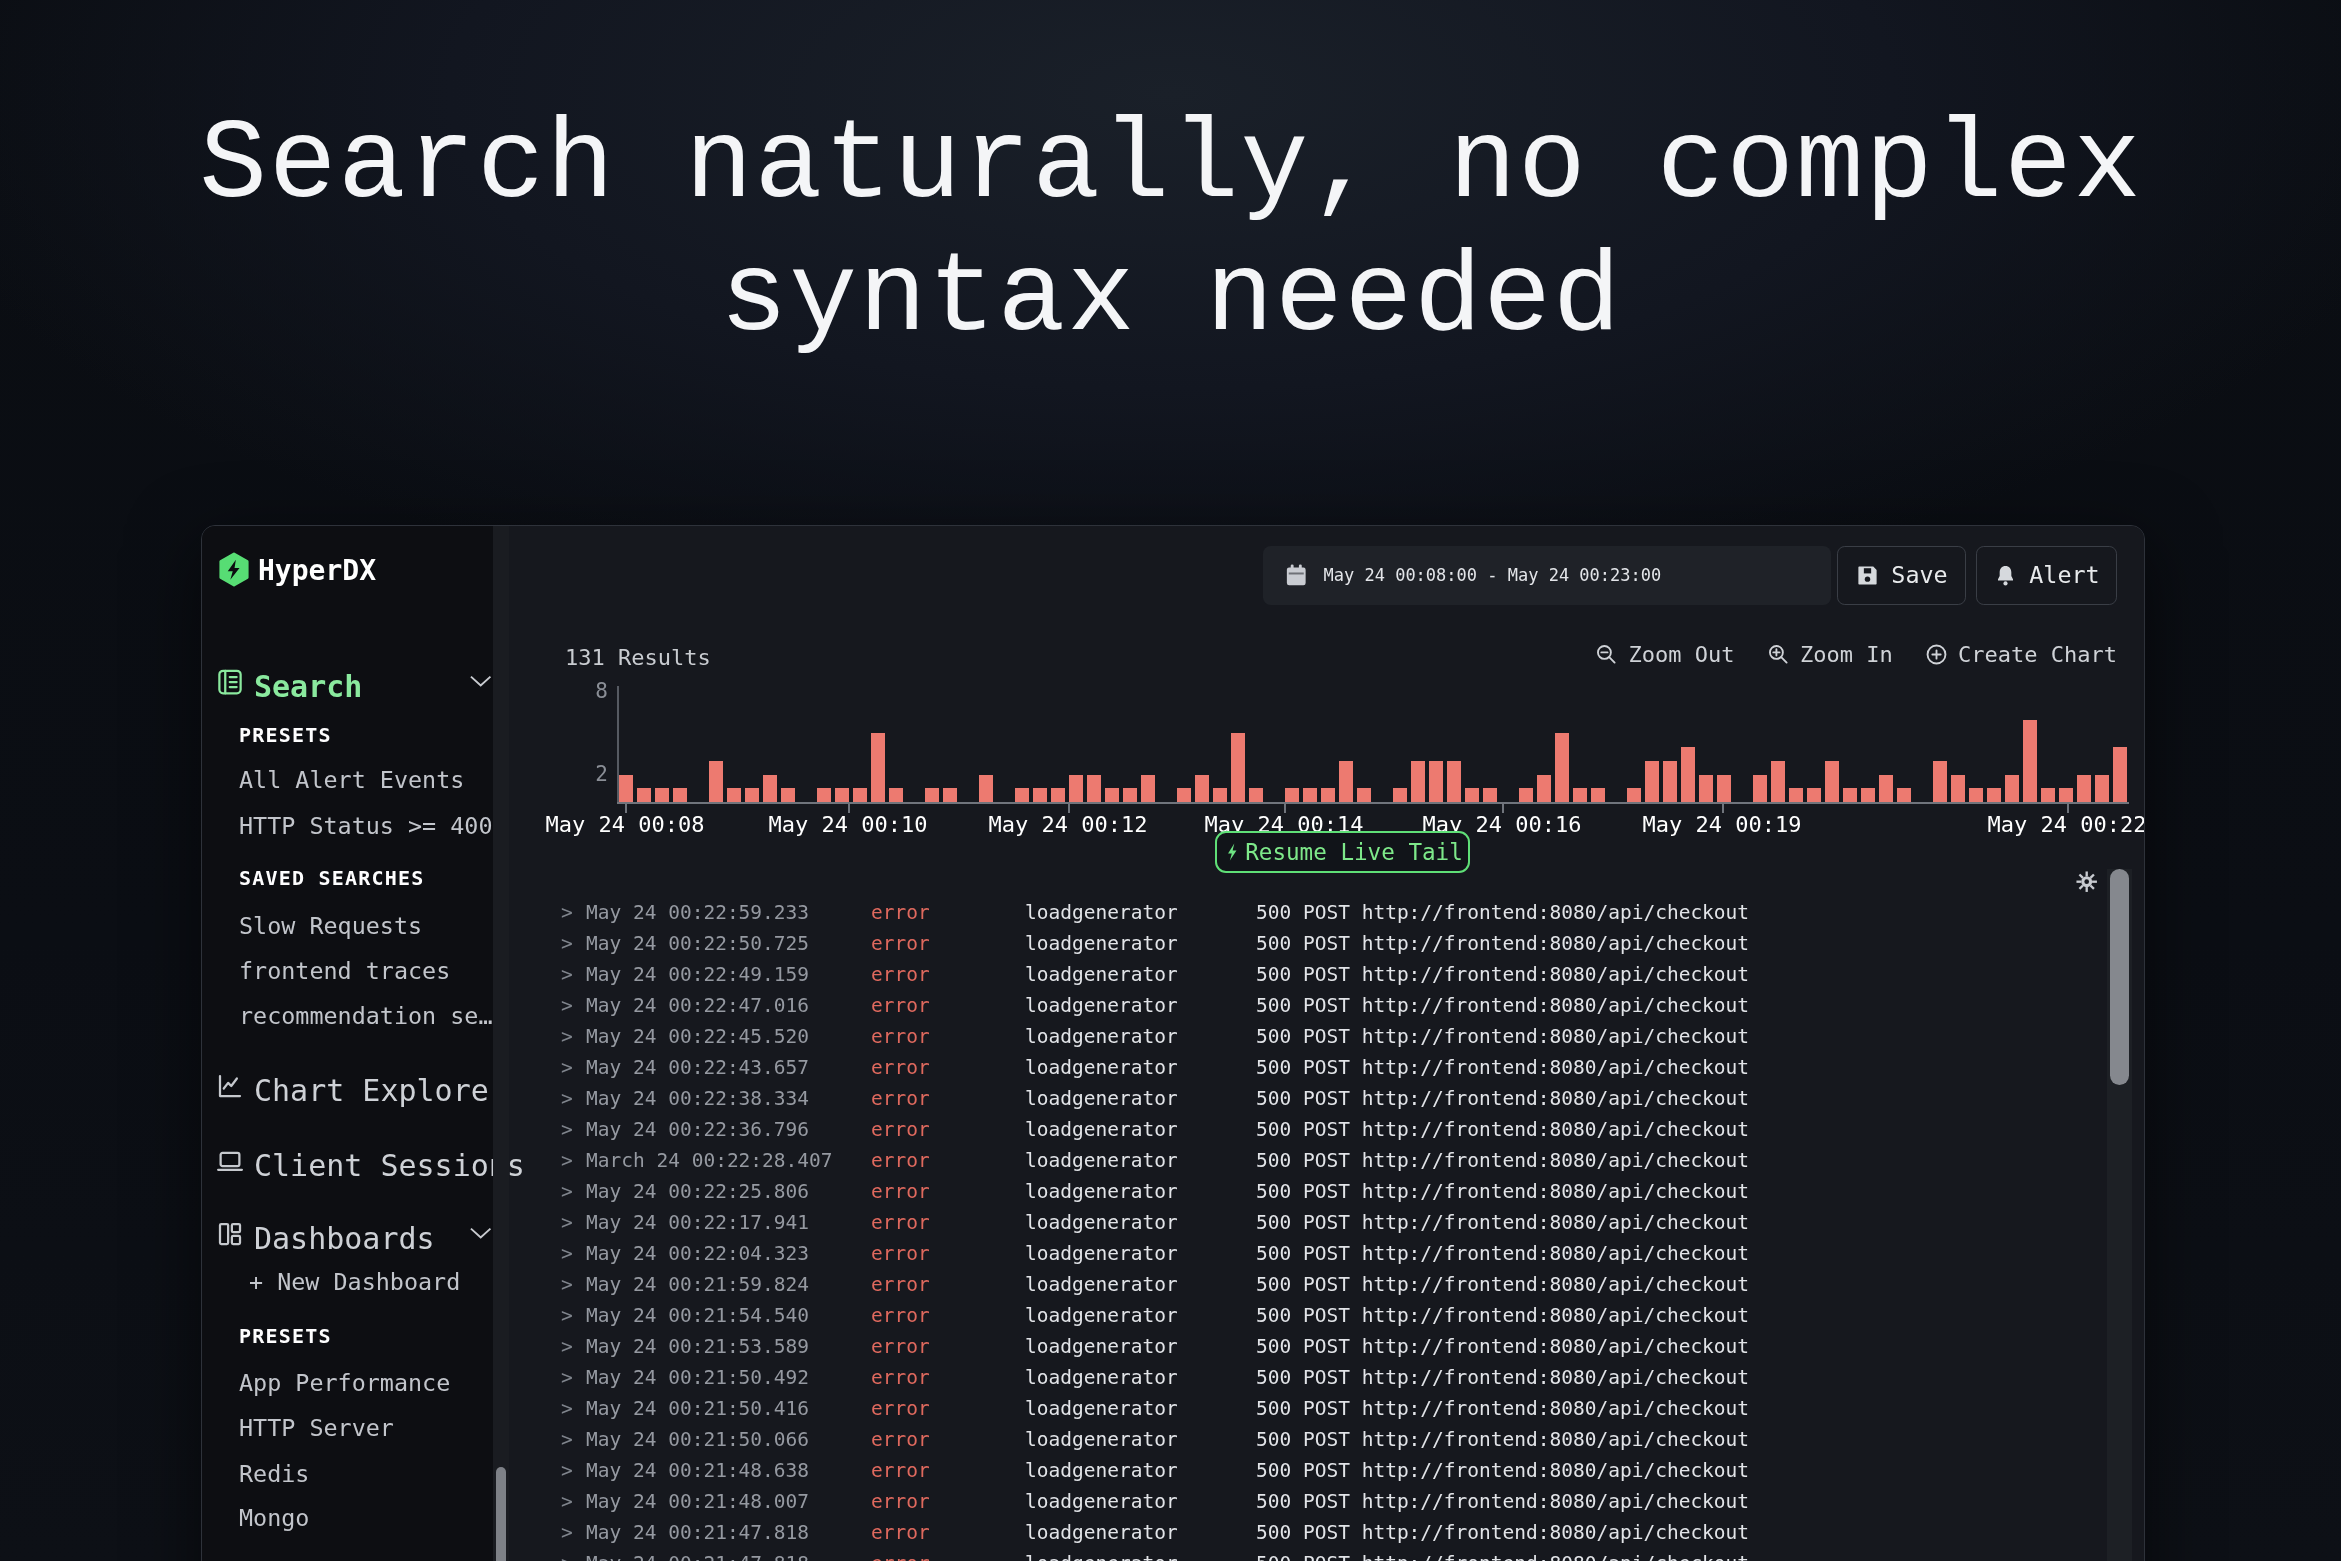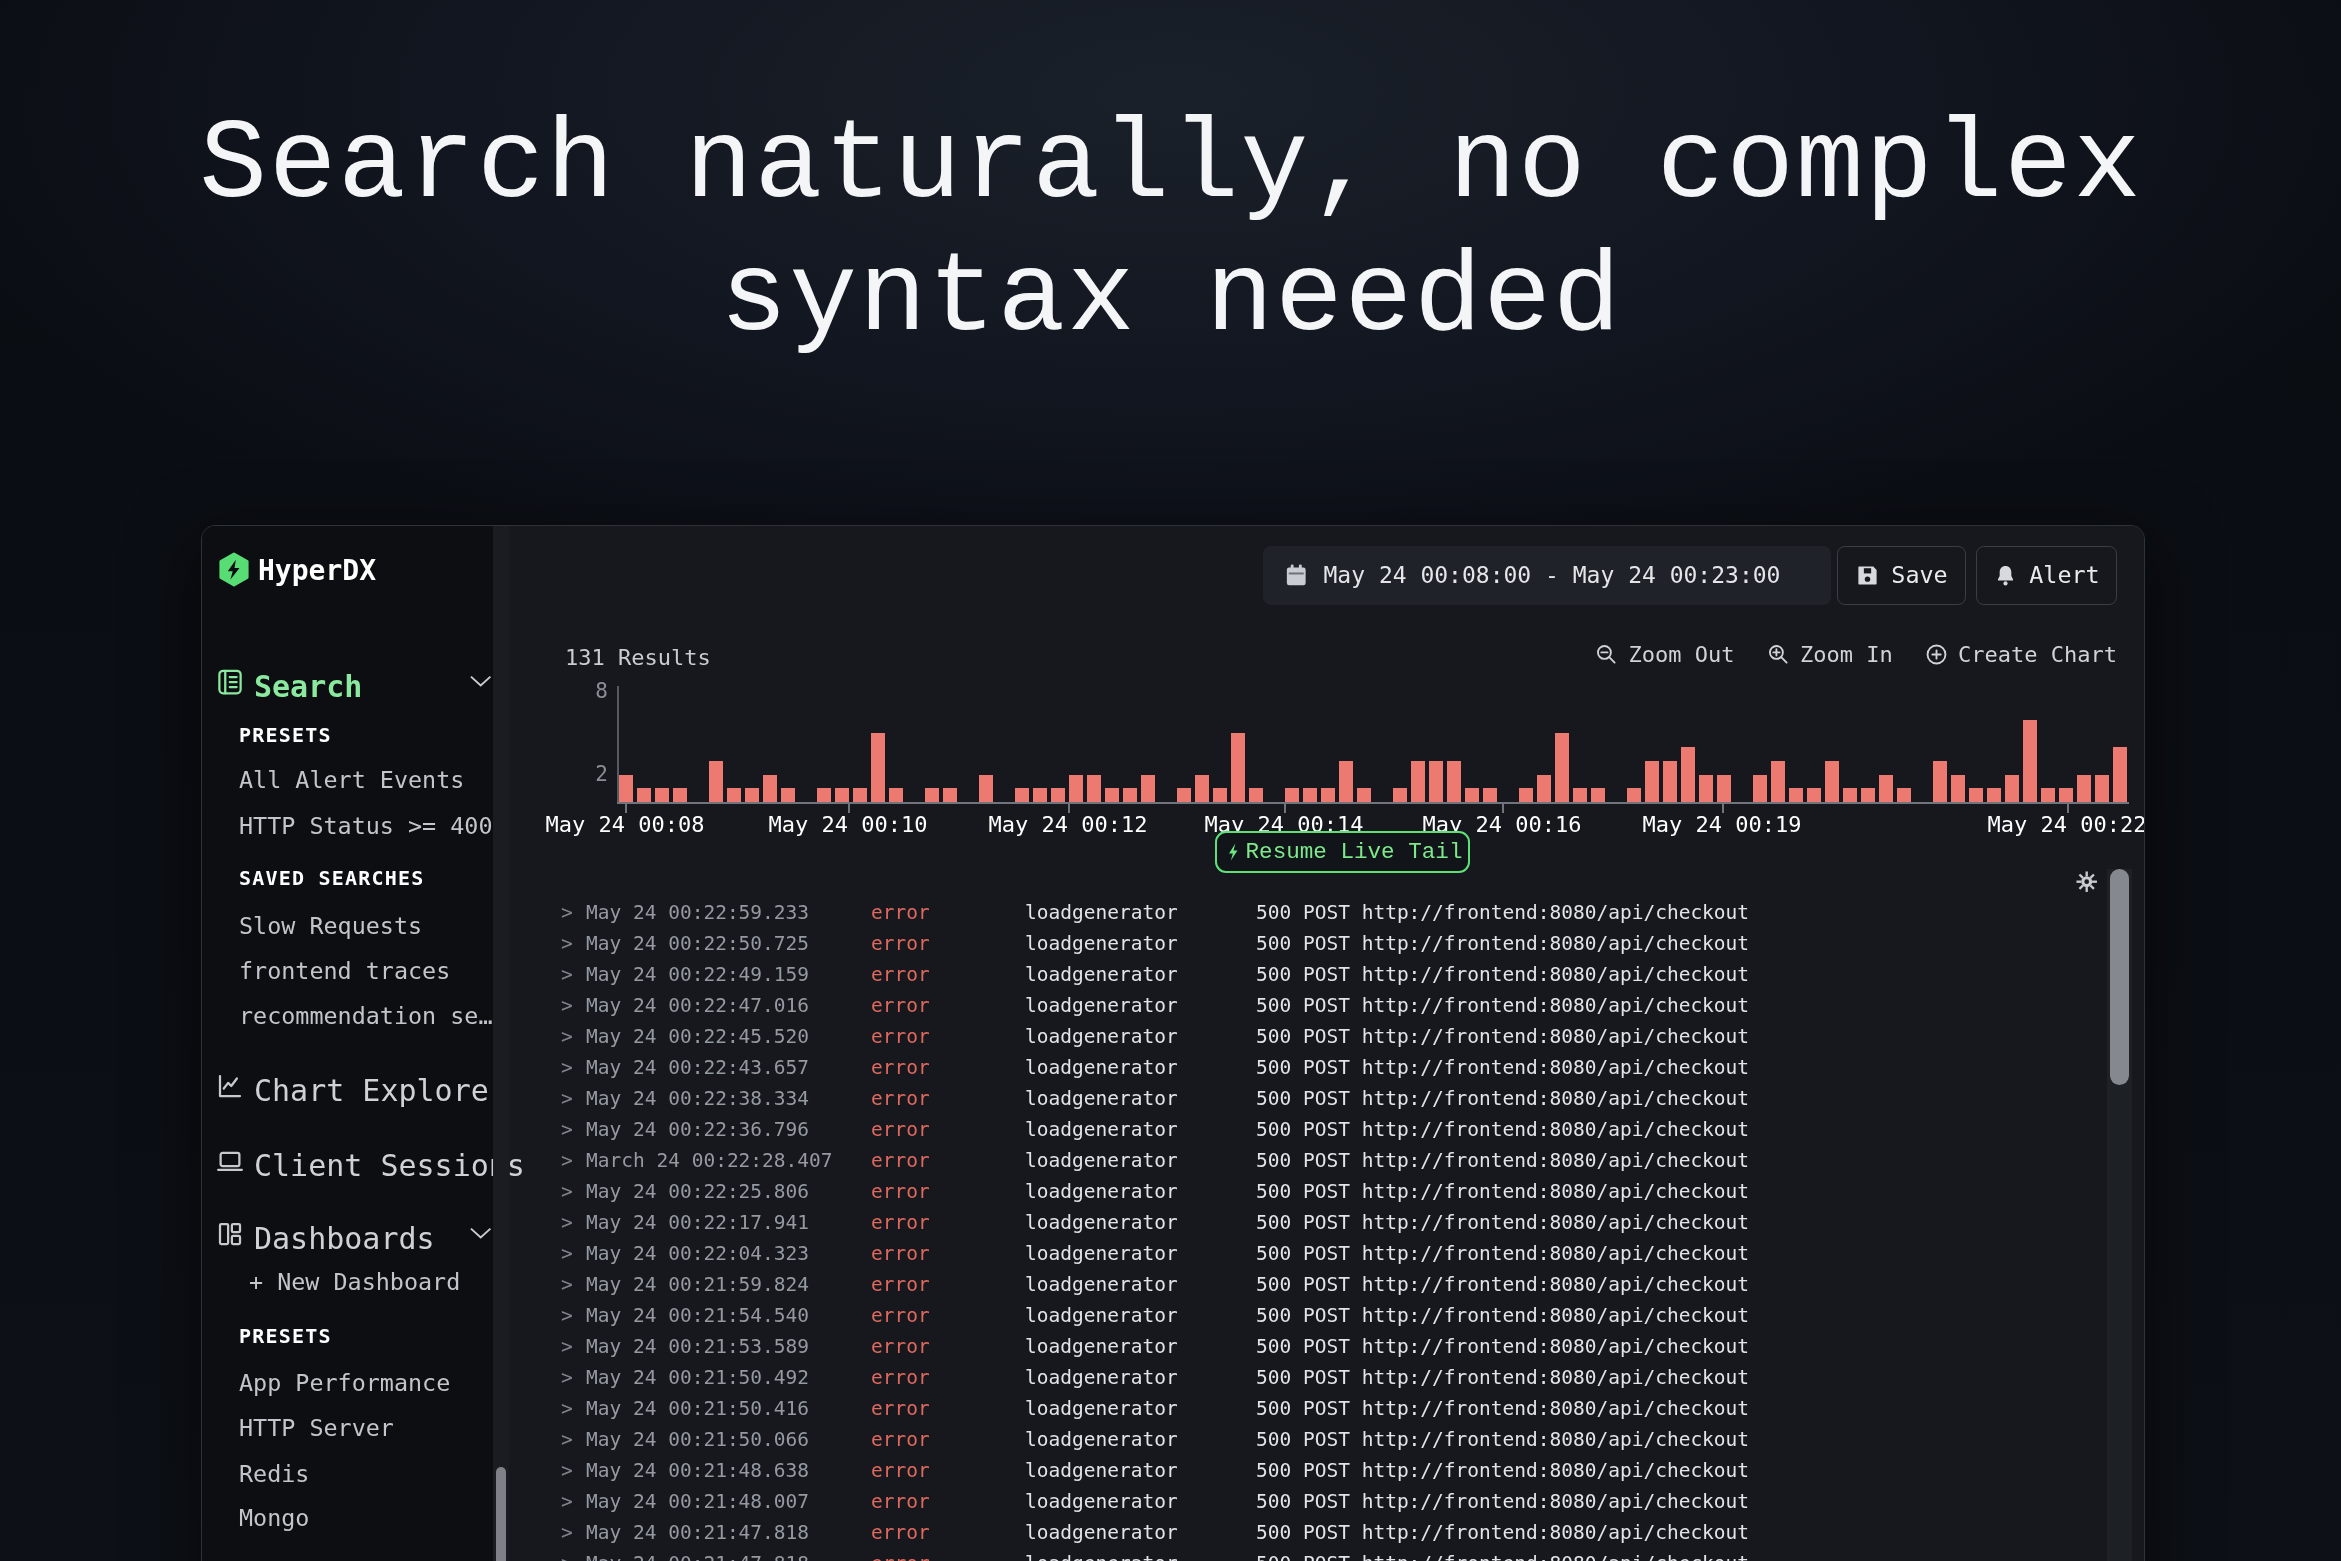--- a/index.html
+++ b/index.html
@@ -47,21 +47,21 @@
   .main{position:absolute;left:323px;top:0;width:1619px;height:100%;background:#16181e;}
   
   .search-input{
     position:absolute;left:29px;top:19.5px;width:648px;height:59px;
     background:#23262c;border:none;border-radius:7.8px;outline:none;
     color:#e8eaec;font-size:23.4px;font-family:"DejaVu Sans Mono",monospace;padding:0 23.4px;
   }
   .date-btn{
     position:absolute;left:738px;top:19.5px;width:568px;height:59px;
     background:#1f2228;border-radius:7.8px;display:flex;align-items:center;gap:14px;
-    padding-left:20px;box-sizing:border-box;color:#e3e5e9;font-size:23px;cursor:pointer;
+    padding-left:20px;box-sizing:border-box;color:#e3e5e9;font-size:17px;cursor:pointer;
   }
   .pill-btn{
     position:absolute;top:19.5px;height:59px;background:#16181e;border:1.6px solid #3a3e46;border-radius:7.8px;
     display:flex;align-items:center;justify-content:center;gap:11px;color:#e8eaec;font-size:23.4px;cursor:pointer;
     box-sizing:border-box;
   }
   .save-btn{left:1312px;width:129px;}
   .alert-btn{left:1451px;width:141px;}
   
   .results-count{position:absolute;left:40px;top:119px;font-size:22px;color:#c9ccd1;}
@@ -78,21 +78,21 @@
   .bars{position:absolute;left:0;bottom:0;width:100%;height:100%;display:flex;align-items:flex-end;}
   .bar-slot{flex:1 1 0;height:100%;display:flex;align-items:flex-end;justify-content:center;}
   .bar{width:13.3px;background:#ed7a70;}
   .xtick-mark{position:absolute;top:278px;width:1.6px;height:9.4px;background:#70747c;}
   .xtick-label{position:absolute;top:286px;transform:translateX(-50%);font-size:22px;color:#ffffff;white-space:nowrap;}
   
   .live-tail{
     position:absolute;left:690px;top:305px;width:255px;height:42px;
     background:#111419;border:2px solid #5fdf77;border-radius:11px;
     display:flex;align-items:center;justify-content:center;gap:1px;
-    color:#7ee98a;font-size:22.6px;cursor:pointer;box-sizing:border-box;z-index:3;font-family:Liberation Mono, monospace;
+    color:#7ee98a;font-size:22.6px;cursor:pointer;box-sizing:border-box;z-index:3;
   }
   
   .thead{position:absolute;left:0;top:343px;width:100%;height:28px;font-size:20px;font-weight:bold;color:#f2f3f5;}
   .th{position:absolute;top:0;white-space:nowrap;}
   .th-ts{left:61px;} .th-level{left:346px;} .th-service{left:500px;} .th-message{left:657px;}
   .col-sep{position:absolute;top:0px;height:25px;width:0;border-left:3.1px dotted #565a62;cursor:col-resize;}
   .sep1{left:328px;} .sep2{left:484px;} .sep3{left:640px;}
   .gear{position:absolute;left:1550px;top:344px;width:23.4px;height:23.4px;cursor:pointer;}
   .rows{position:absolute;left:0;top:372px;width:1577px;}
   .trow{position:relative;height:31px;font-size:19.5px;white-space:nowrap;cursor:pointer;}

